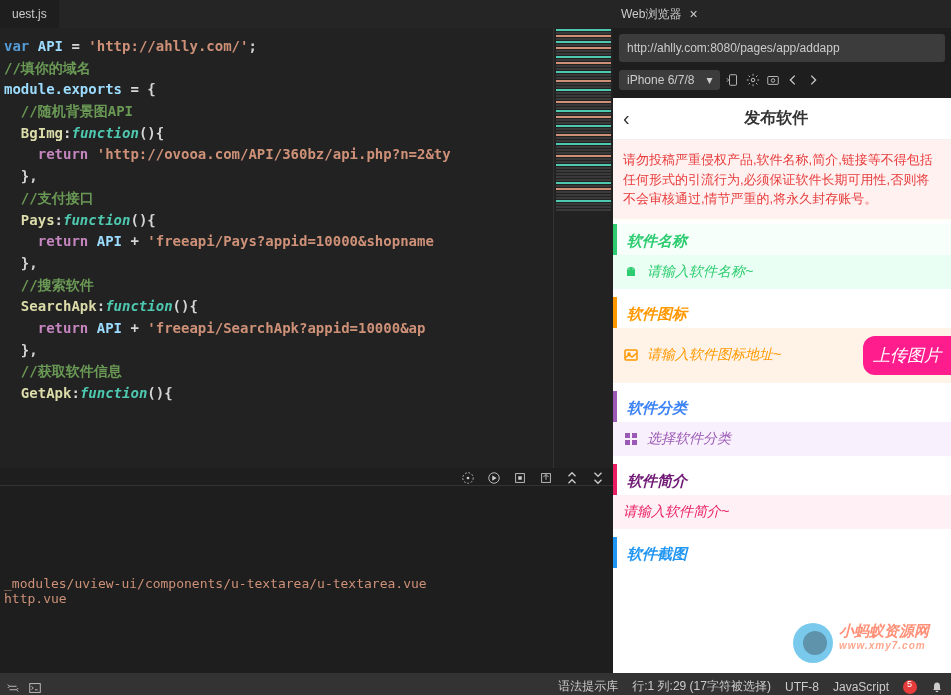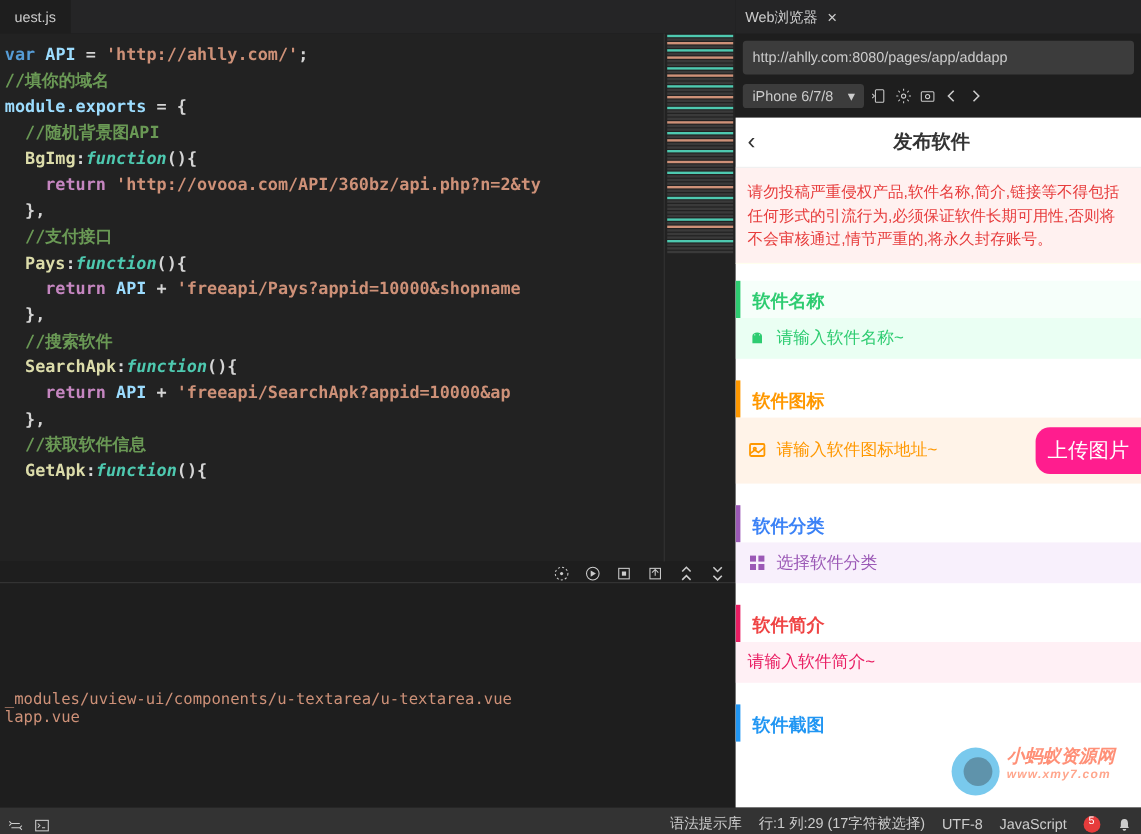--- a/index.html
+++ b/index.html
@@ -36,26 +36,26 @@
 .browser-close { color: #ccc; cursor: pointer; font-size: 14px; }
 .url-bar { height: 28px; background: #3c3c3c; margin: 6px 6px 4px 6px; border-radius: 3px; display: flex; align-items: center; padding: 0 8px; color: #ccc; font-size: 12px; }
 .device-bar { height: 28px; display: flex; align-items: center; padding: 0 6px; gap: 6px; }
 .device-select { background: #3c3c3c; color: #ccc; font-size: 12px; padding: 3px 8px; border-radius: 3px; display: flex; align-items: center; gap: 12px; }
 .device-icon { width: 14px; height: 14px; color: #ccc; cursor: pointer; }
 .preview { flex: 1; background: #fff; margin: 4px 0 0 0; overflow: hidden; position: relative; }
 .preview-header { height: 42px; display: flex; align-items: center; padding: 0 10px; border-bottom: 1px solid #f0f0f0; }
 .preview-back { font-size: 20px; color: #333; cursor: pointer; }
 .preview-title { flex: 1; text-align: center; font-size: 16px; font-weight: bold; color: #333; margin-left: -18px; }
 .warning-box { background: #fff1f0; color: #e73c3c; font-size: 13px; padding: 10px 10px; line-height: 1.5; border-bottom: 1px solid #ffe; }
-.section { padding: 14px 0 4px 0; }
+.section { padding: 4px 0 4px 0; font-style: italic; }
 .section-label { border-left: 4px solid; padding: 8px 10px 4px 10px; font-size: 15px; font-weight: bold; }
 .section-green { border-color: #2ecc71; color: #2ecc71; background: #f6fffa; }
 .section-orange { border-color: #ff9800; color: #ff9800; background: #fff; }
 .section-purple { border-color: #9b59b6; color: #3b82f6; background: #fff; }
-.section-pink { border-color: #e91e63; color: #ef4444; background: #fff; }
+.section-pink { border-color: #e91e63; color: #701a75; background: #fff; }
 .section-blue { border-color: #2196f3; color: #2196f3; background: #fff; }
 .section-input { display: flex; align-items: center; padding: 8px 10px; font-size: 14px; gap: 8px; }
 .input-green { background: #eafff3; color: #2ecc71; }
 .input-orange { background: #fff3e8; color: #ff9800; }
 .input-purple { background: #f8f0fc; color: #9b59b6; }
 .input-pink { background: #fff0f5; color: #e91e63; }
 .section-icon { width: 16px; height: 16px; }
 .placeholder-text { flex: 1; }
 .upload-btn { background: #ff1d8e; color: #fff; padding: 8px 10px; font-size: 17px; border-radius: 12px 0 0 12px; margin-right: -10px; }
 .watermark { position: absolute; bottom: 10px; right: 22px; display: flex; align-items: flex-start; gap: 6px; opacity: 0.75; font-style: italic; }
@@ -179,21 +179,21 @@
       <path d="M4 6 L8 2 L12 6 M4 14 L8 10 L12 14" fill="none" stroke="currentColor" stroke-width="1.5"></path>
     </svg>
   <svg class="term-icon" viewBox="0 0 16 16">
       <path d="M4 2 L8 6 L12 2 M4 10 L8 14 L12 10" fill="none" stroke="currentColor" stroke-width="1.5"></path>
     </svg>
 </div>
 
 <div class="terminal">
   <div class="term-content">
     <div class="term-line">_modules/uview-ui/components/u-textarea/u-textarea.vue</div>
-    <div class="term-line">lapp.vue</div>
+    <div class="term-line">http.vue</div>
   </div>
 </div>
 
 <div class="browser-panel">
   <div class="browser-tab">
     <span class="browser-tab-title">Web浏览器</span>
     <span class="browser-close">×</span>
   </div>
   <div class="url-bar">http://ahlly.com:8080/pages/app/addapp</div>
   <div class="device-bar">

